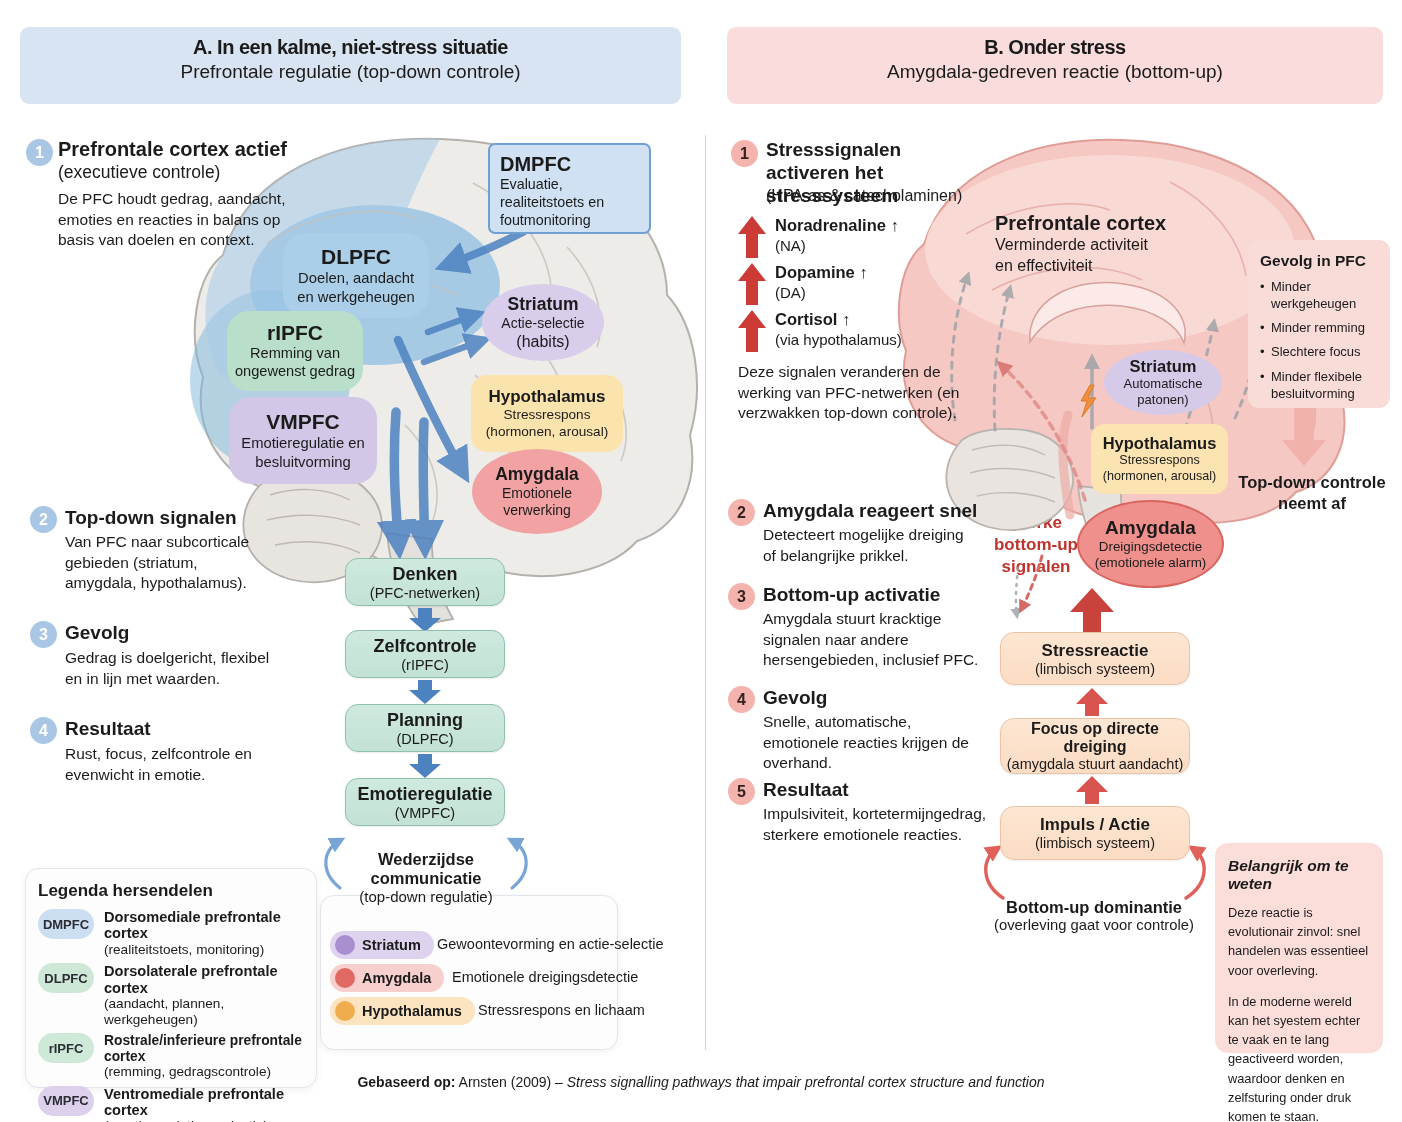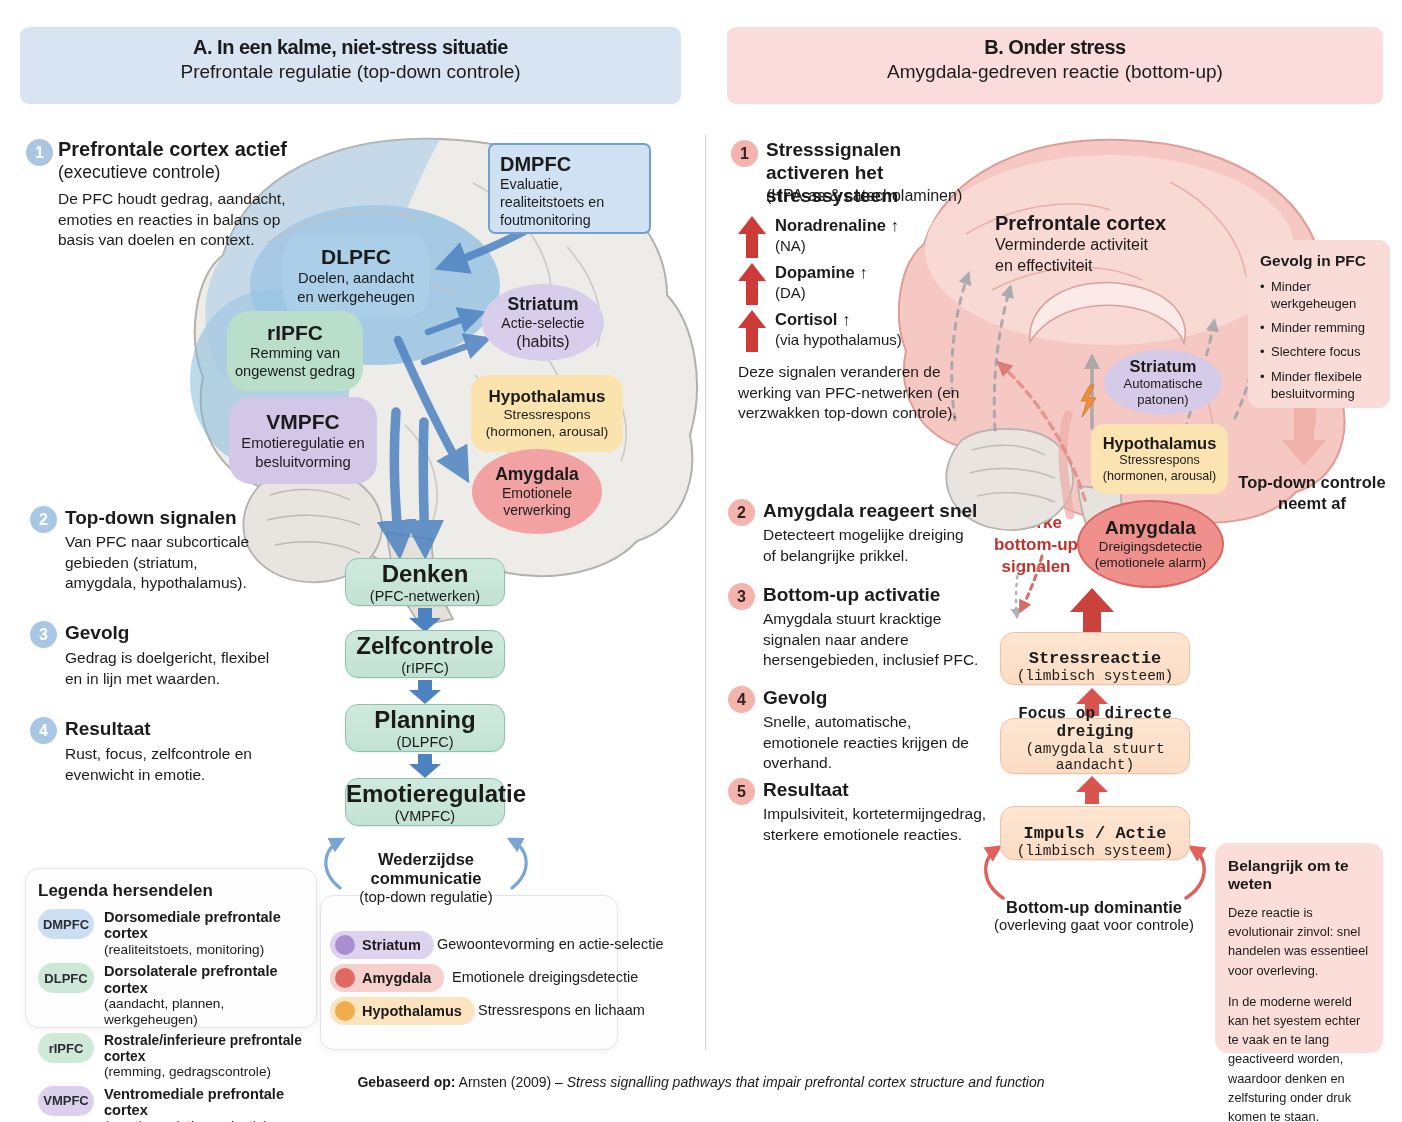--- a/index.html
+++ b/index.html
@@ -25,27 +25,27 @@
 
   
   .region { text-align:center; z-index:3; display:flex; flex-direction:column; justify-content:center; }
   .region .r-name { font-weight:bold; }
   .region .r-desc { line-height:1.22; }
 
   
   .flow-box { background:linear-gradient(180deg,#cfe9de,#c2e2d4); border:1.5px solid #8fc0ad; border-radius:13px;
               text-align:center; display:flex; flex-direction:column; justify-content:center; z-index:3;
               box-shadow:0 1px 2px rgba(0,0,0,0.08); }
-  .flow-box .f-title { font-size:24px; font-weight:bold; }
+  .flow-box .f-title { font-size:18px; font-weight:bold; }
   .flow-box .f-sub { font-size:14.5px; }
 
   
   .chain-box { background:linear-gradient(180deg,#fde6d2,#fbdcc4); border:1.5px solid #ecc3a6; border-radius:14px;
-               text-align:center; display:flex; flex-direction:column; justify-content:flex-end; z-index:3;
-               box-shadow:0 1px 2px rgba(0,0,0,0.07);font-family:Liberation Mono, monospace; }
+               text-align:center; display:flex; flex-direction:column; justify-content:center; z-index:3;
+               box-shadow:0 1px 2px rgba(0,0,0,0.07); }
   .chain-box .f-title { font-size:17px; font-weight:bold; }
   .chain-box .f-sub { font-size:14.5px; }
 
   
   .card { background:#fdfdfe; border:1px solid #e4e4ec; border-radius:14px; box-shadow:0 2px 6px rgba(60,60,90,0.07); z-index:2; }
   .legend-title { font-size:17px; font-weight:bold; }
   .legend-row { display:flex; align-items:flex-start; gap:10px; }
   .legend-pill { min-width:56px; height:30px; border-radius:15px; display:flex; align-items:center; justify-content:center;
                  font-size:13px; font-weight:bold; color:#2c2c34; flex:0 0 auto; }
   .legend-name { font-size:14.6px; font-weight:bold; line-height:1.12; }
@@ -61,21 +61,21 @@
 
   
   .hormone-name { font-size:16.5px; font-weight:600; }
   .hormone-abbr { font-size:15px; }
   .red-note { color:#bf332c; font-weight:bold; font-size:17px; line-height:1.3; text-align:center; }
   .pfc-consequence { background:#f9dbd7; border-radius:11px; padding:12px 10px 10px 12px; z-index:3; }
   .pfc-consequence .pc-title { font-size:15.5px; font-weight:bold; margin-bottom:8px; }
   .pfc-consequence .pc-item { font-size:13px; line-height:1.32; margin-bottom:7px; padding-left:11px; position:relative; }
   .pfc-consequence .pc-item::before { content:"•"; position:absolute; left:0; top:0; }
   .important-box { background:#fbdeda; border-radius:13px; padding:14px 13px; z-index:3; }
-  .important-box .ib-title { font-size:15.5px; font-weight:bold; margin-bottom:10px; }
+  .important-box .ib-title { font-size:15.5px; font-weight:bold; margin-bottom:10px;font-style:italic; }
   .important-box .ib-p { font-size:12.8px; line-height:1.5; margin-bottom:12px; }
 
   .divider { width:1px; background:#d2d2d6; z-index:1; }
 
   .footer { width:100%; text-align:center; font-size:14px; z-index:3; }
   .footer .f-bold { font-weight:bold; }
   .footer .f-italic { font-style:italic; }
 </style>
 </head>
 <body>
@@ -291,21 +291,21 @@
   <div class="abs z3" style="left:330px; top:850px; width:192px;">
     <div class="mutual-title">Wederzijdse communicatie</div>
     <div class="mutual-sub">(top-down regulatie)</div>
   </div>
 
   <div class="abs flow-box" style="left:345px; top:778px; width:160px; height:48px;">
     <div class="f-title">Emotieregulatie</div>
     <div class="f-sub">(VMPFC)</div>
   </div>
 
-  <div class="abs card" style="left:25px; top:868px; width:292px; height:160px; padding:12px 12px;">
+  <div class="abs card" style="left:25px; top:868px; width:292px; height:220px; padding:12px 12px;">
     <div class="legend-title" style="margin-bottom:8px;">Legenda hersendelen</div>
 
     <div class="legend-row" style="margin-bottom:6px;">
       <div class="legend-pill" style="background:#ccdef2;">DMPFC</div>
       <div>
         <div class="legend-name">Dorsomediale prefrontale cortex</div>
         <div class="legend-desc">(realiteitstoets, monitoring)</div>
       </div>
     </div>
     <div class="legend-row" style="margin-bottom:6px;">

